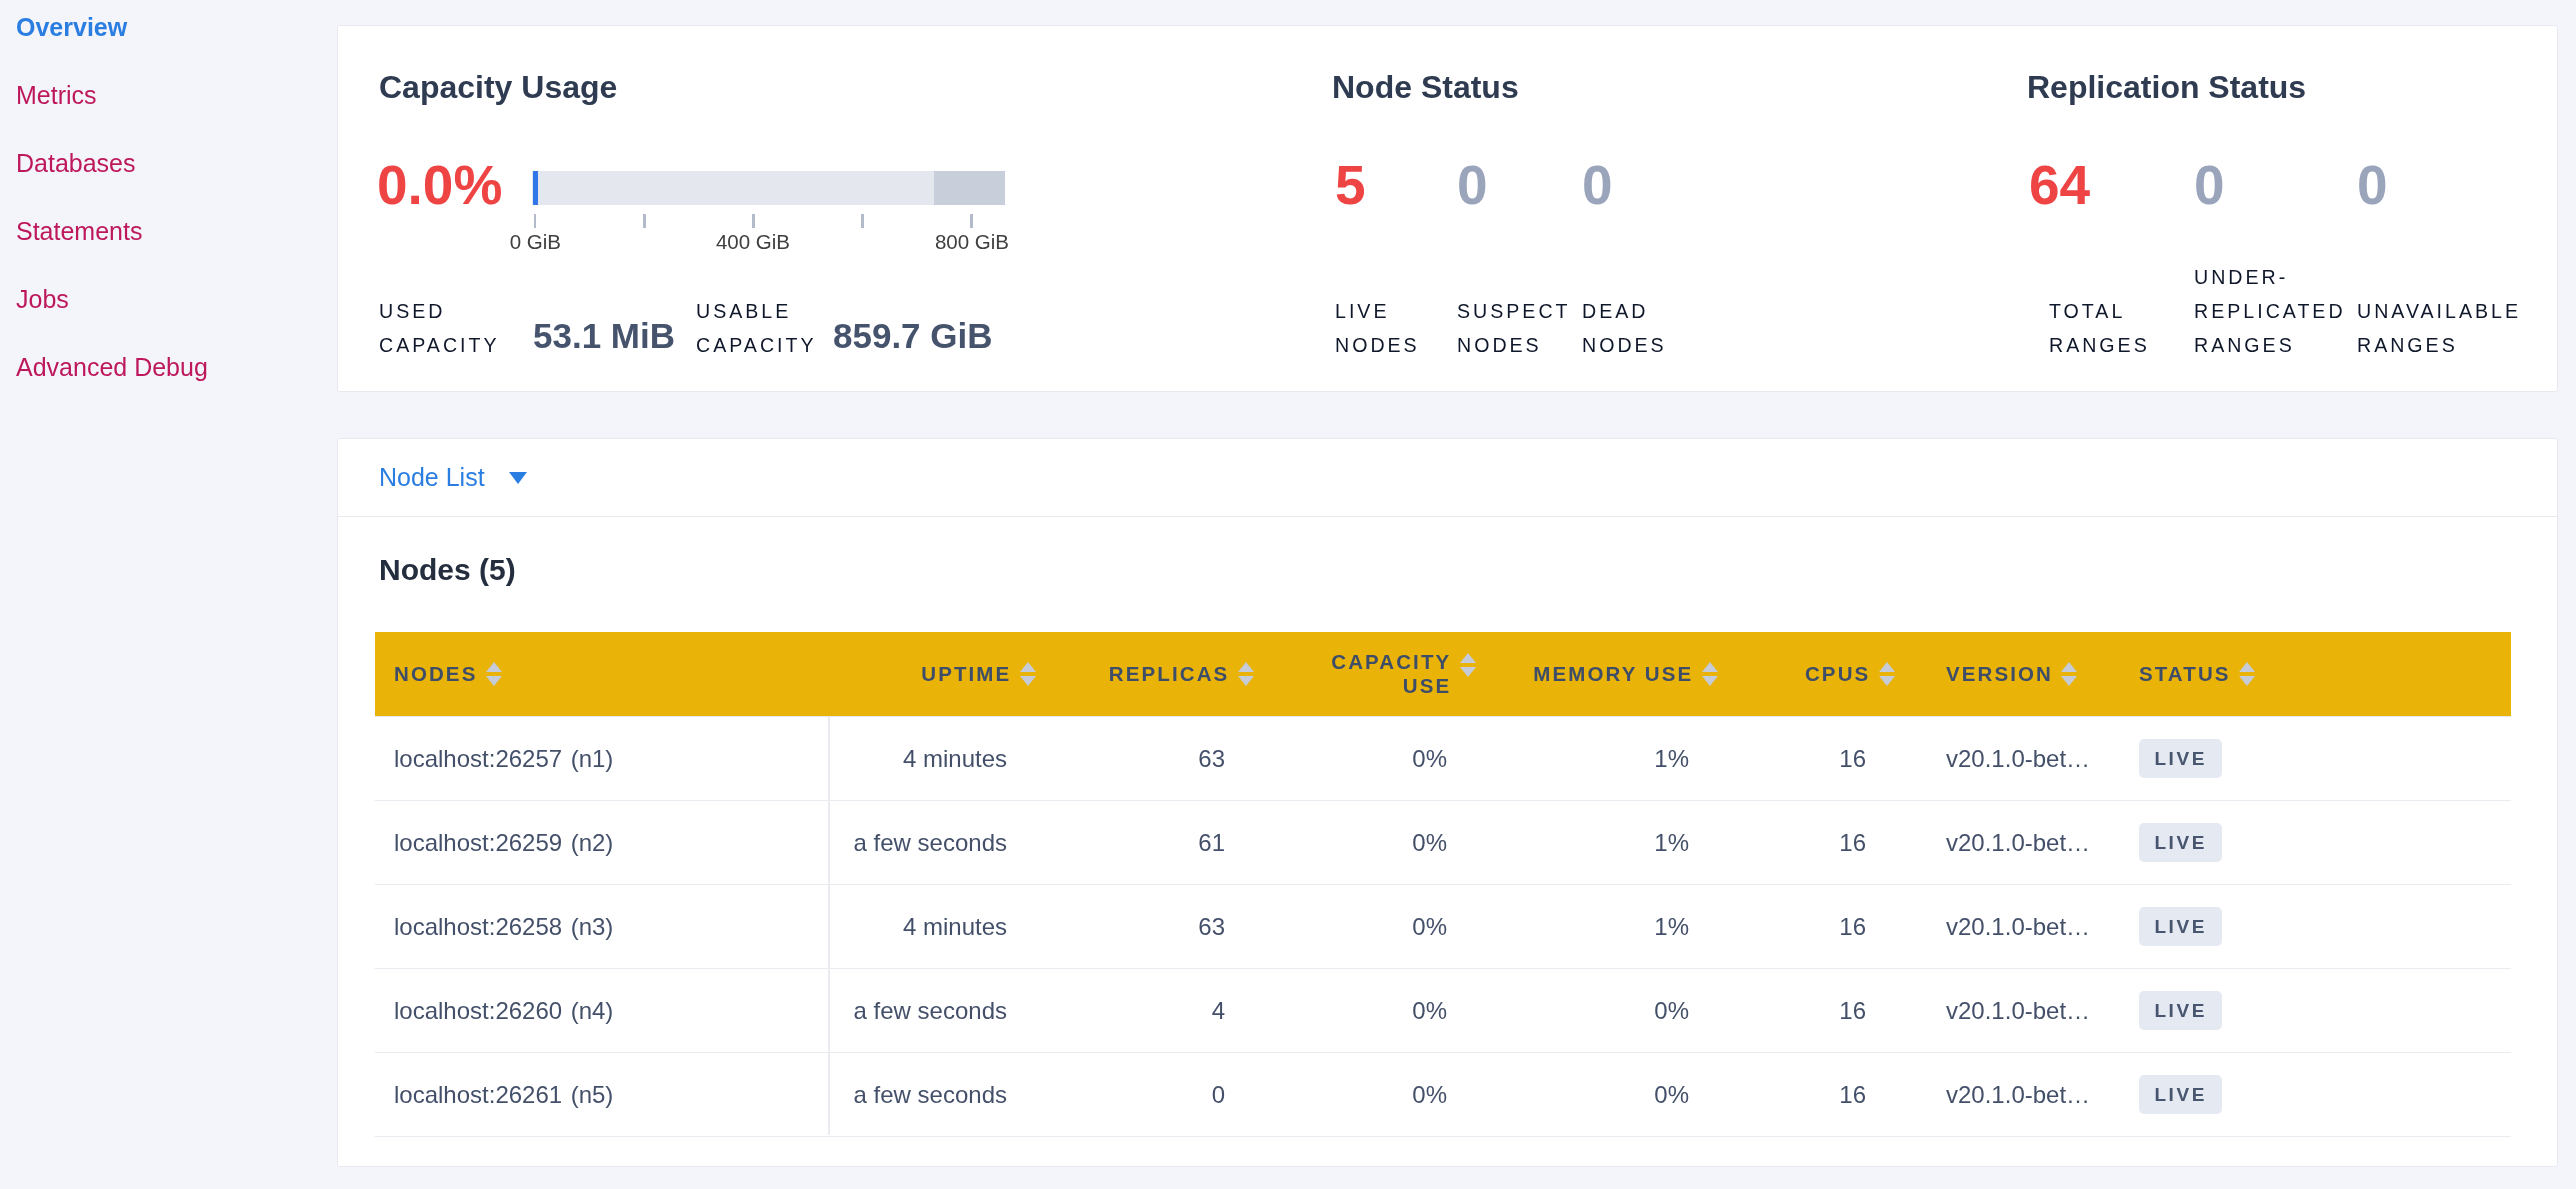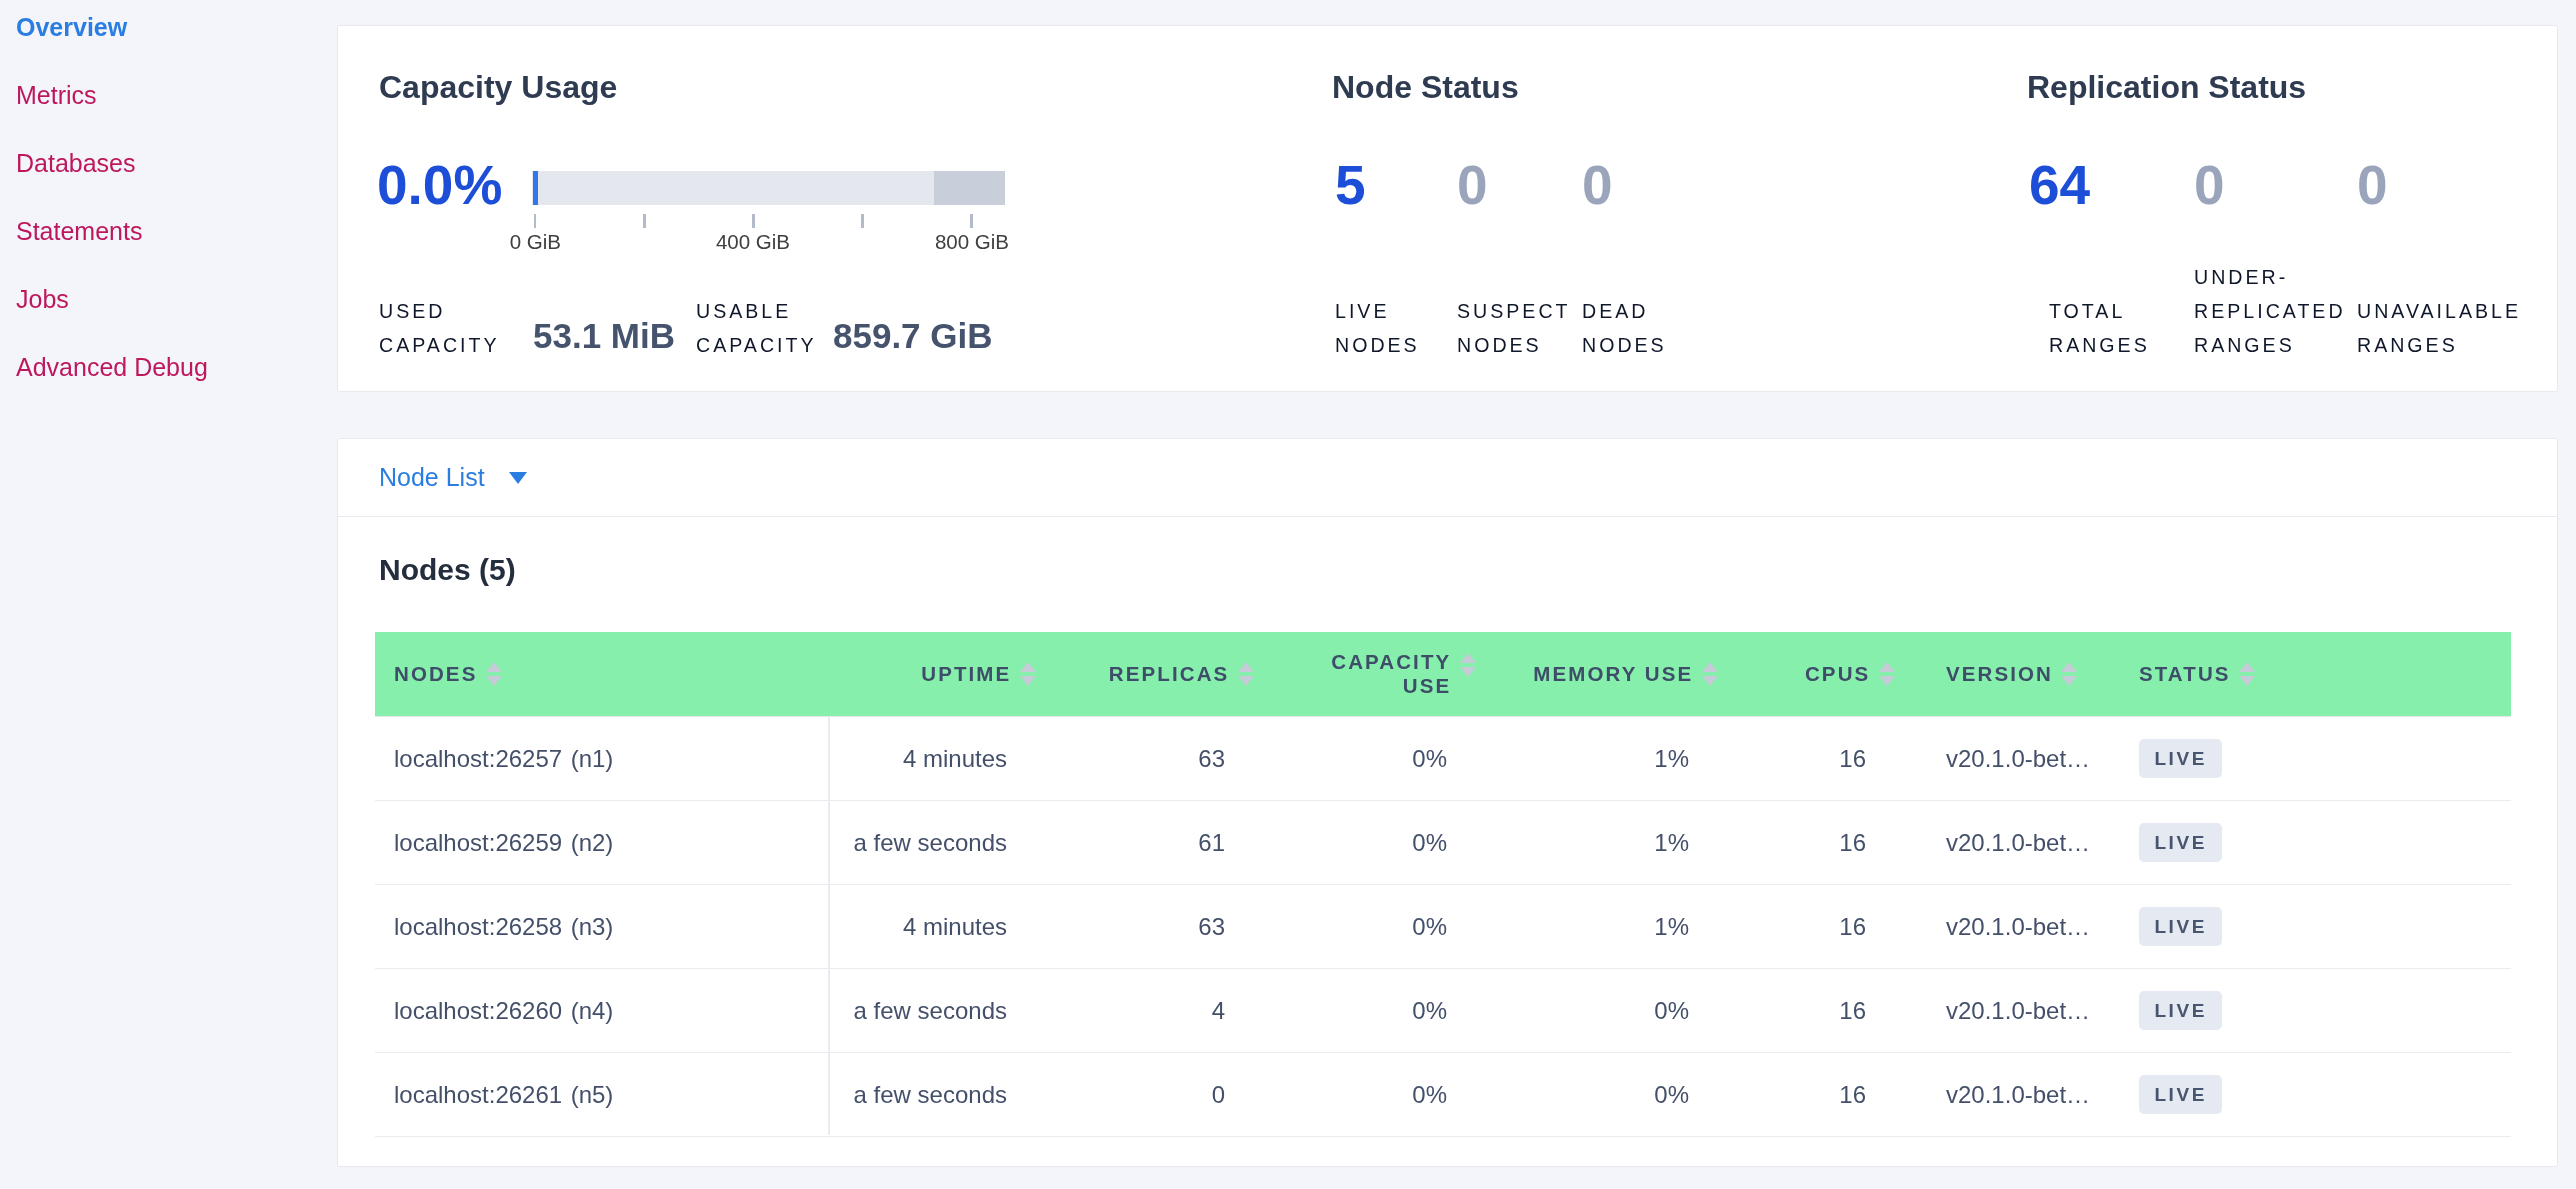--- a/index.html
+++ b/index.html
@@ -13,21 +13,21 @@
   .side-item { height:68px; display:flex; align-items:flex-start; font-size:25px;
     line-height:31px; color:#be185d; cursor:pointer; }
   .side-item.active { color:#2a7de1; font-weight:bold; }
   
   .card { position:absolute; left:337px; width:2221px; background:#fff;
     border:1.7px solid #e8e9ef; border-radius:2.6px; }
   .card-stats { top:25px; height:367px; }
   .card-nodes { top:438px; height:729px; }
   
   .sec-title { position:absolute; top:43px; font-size:32px; font-weight:600; color:#2f3b51; }
-  .big { position:absolute; top:126px; font-size:55px; line-height:67px; font-weight:600; color:#1d4ed8; white-space:nowrap; }
+  .big { position:absolute; top:126px; font-size:55px; line-height:67px; font-weight:600; color:#ef4444; white-space:nowrap; }
   .big.muted { color:#9aa4bb; }
   .stat-label { position:absolute; bottom:29px; font-size:19.6px; line-height:34px;
     letter-spacing:3px; color:#0f172a; }
   .stat-value { position:absolute; bottom:35px; font-size:35px; line-height:41px;
     font-weight:600; color:#46536d; white-space:nowrap; }
   
   .capbar { position:absolute; left:194px; top:143px; width:473px; height:115px; }
   .bar-track { position:absolute; left:0; top:1.7px; width:473px; height:34px; background:#e4e7ee; }
   .bar-extra { position:absolute; left:402px; top:1.7px; width:71px; height:34px; background:#c9cfda; }
   .bar-used  { position:absolute; left:0.9px;  top:1.7px; width:5.1px;  height:34px; background:#3177e8; }
@@ -36,21 +36,21 @@
     color:#404040; white-space:nowrap; }
   
   .nodelist { position:absolute; left:0; top:0; width:100%; height:78px;
     border-bottom:1.7px solid #e9eaef; display:flex; align-items:center; padding-left:41px;
     color:#2a7de1; font-size:25px; font-weight:500; cursor:pointer; }
   .caret { margin-left:24px; width:0; height:0; border-left:9.4px solid transparent;
     border-right:9.4px solid transparent; border-top:12px solid #2a7de1; }
   .nodes-heading { position:absolute; left:41px; top:114px; font-size:30px; font-weight:700; color:#242e3e; }
   
   .tbl { position:absolute; left:37px; top:193px; width:2136px; }
-  .thead { display:flex; height:85px; background:#86efac; border-bottom:1.7px solid #e4e7ec; }
+  .thead { display:flex; height:85px; background:#eab308; border-bottom:1.7px solid #e4e7ec; }
   .th { display:flex; align-items:center; height:100%; cursor:pointer; }
   .th .lbl { font-size:20.5px; font-weight:700; letter-spacing:2.1px; color:#3e4d68; text-align:right; }
   .th.left  { justify-content:flex-start; }
   .th.right { justify-content:flex-end; padding-right:10.2px; }
   .tr { display:flex; height:84px; border-bottom:1.7px solid #e9ebf1; font-size:24px; color:#44506a; cursor:pointer; }
   .td { display:flex; align-items:center; }
   .td.right { justify-content:flex-end; padding-right:39px; }
   .c1 { width:454px; padding-left:19px; }
   .c2 { width:217px; } .c3 { width:218px; } .c4 { width:222px; }
   .c5 { width:242px; } .c6 { width:177px; }

